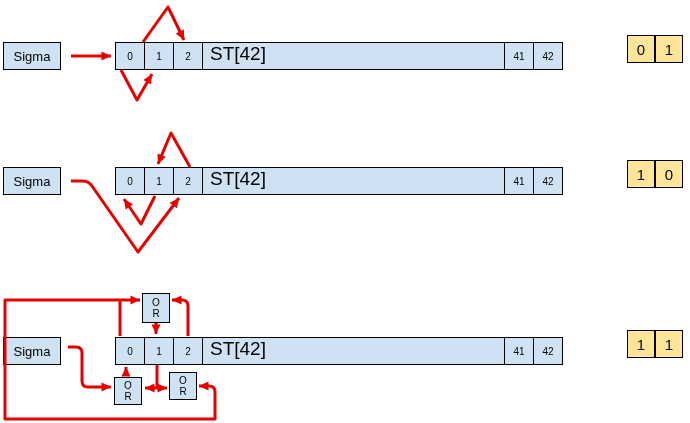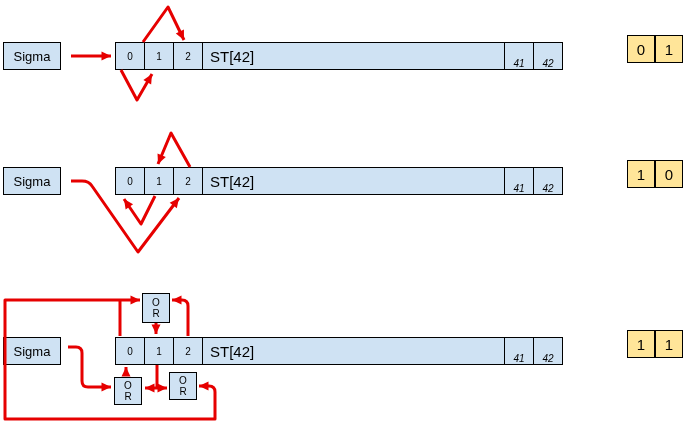--- a/index.html
+++ b/index.html
@@ -17,23 +17,23 @@
     left:115px;width:448px;height:28px;
     background:var(--cell-fill,#cfe2f3);border:1px solid var(--border,#000);
     display:flex;align-items:stretch;
   }
   .cell{
     width:28px;border-right:1px solid var(--border,#000);
     display:flex;align-items:center;justify-content:center;font-size:10px;
   }
   .tail{
     width:28px;border-left:1px solid var(--border,#000);
-    display:flex;align-items:flex-end;justify-content:center;font-size:10px;font-style:italic;
+    display:flex;align-items:center;justify-content:center;font-size:10px;
   }
-  .reg{flex:1;display:flex;align-items:center;padding-left:7px;font-size:15px;}
+  .reg{flex:1;display:flex;align-items:flex-start;padding-left:7px;font-size:19px;}
   .result{
     width:28px;height:28px;
     background:var(--result-fill,#ffe599);border:1px solid var(--border,#000);
     display:flex;align-items:center;justify-content:center;font-size:15px;
   }
   .orbox{
     width:28px;height:28px;
     background:var(--cell-fill,#cfe2f3);border:1px solid var(--border,#000);
     display:flex;flex-direction:column;align-items:center;justify-content:center;
     font-size:10px;line-height:11px;

